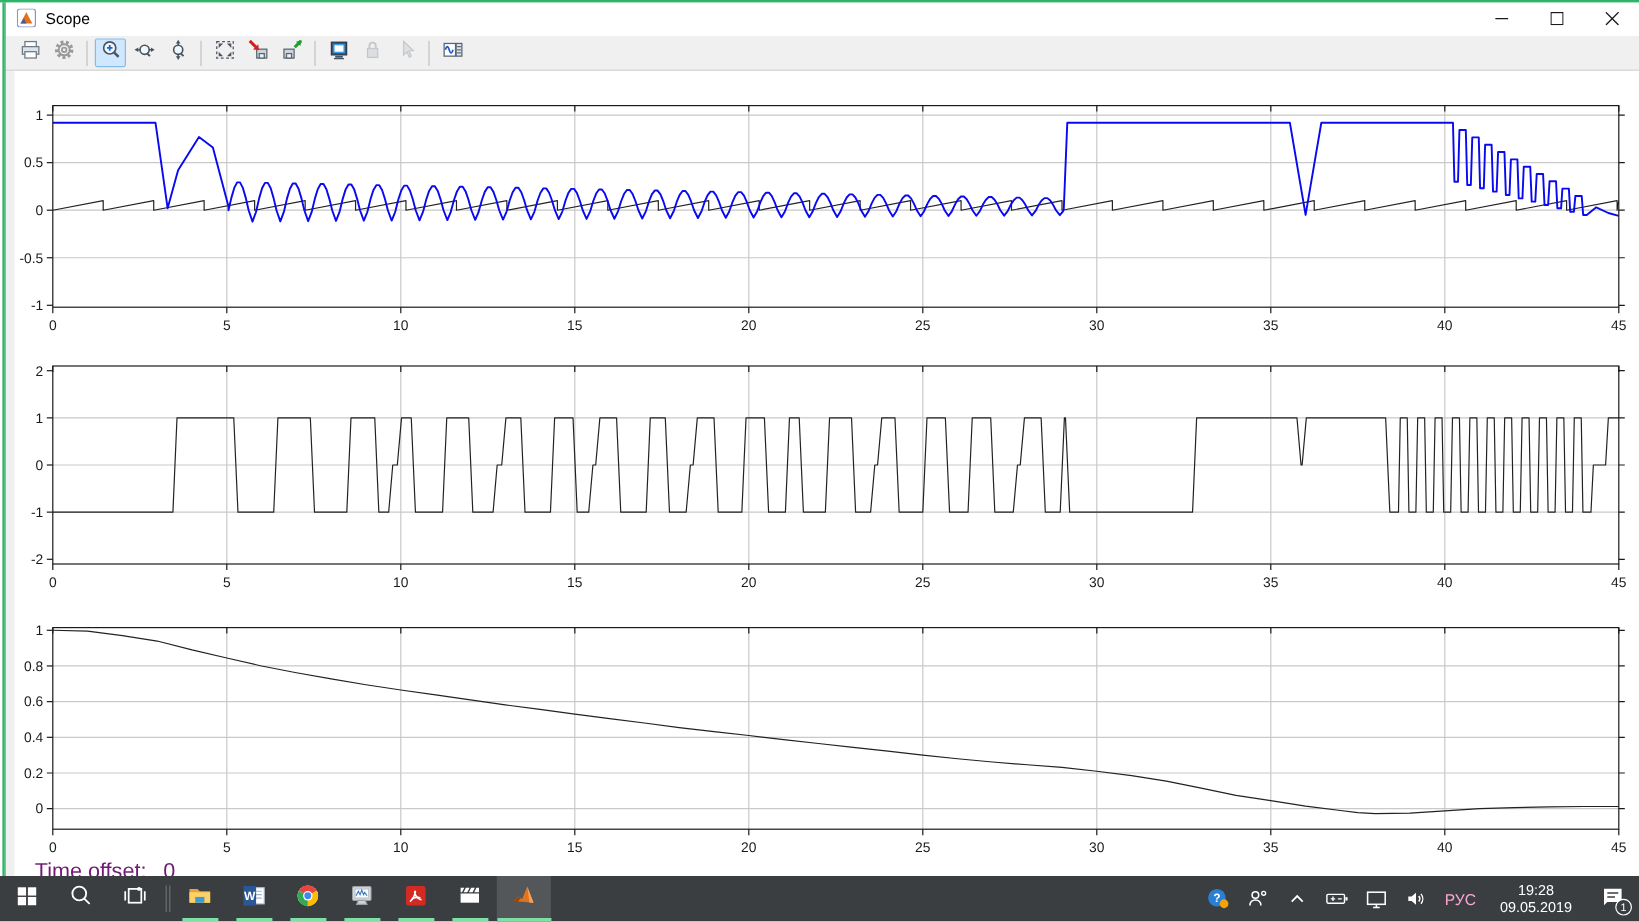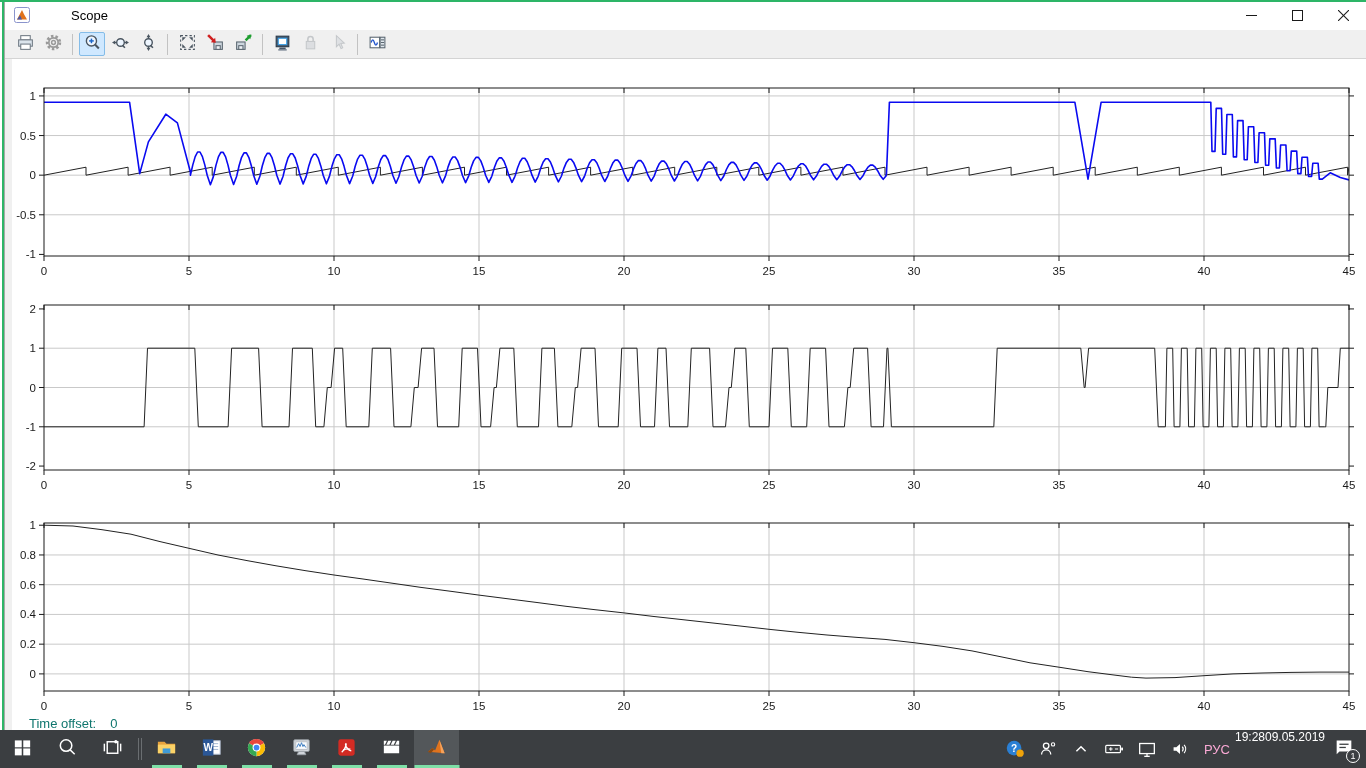--- a/index.html
+++ b/index.html
@@ -8,61 +8,61 @@
   .screen { position:relative; width:1366px; height:768px; background:#fff; }
 
   
   .edge-top { position:absolute; left:0; top:0; width:1366px; height:2px; z-index:50; }
   .edge-left { position:absolute; left:2px; top:2px; width:2px; height:728px; z-index:50; }
   .frame-left { position:absolute; left:4px; top:0; width:1px; height:730px; background:#a8a8a8; z-index:49; }
   .client-strip { position:absolute; left:5px; top:59px; width:7px; height:671px; background:#f0f0f0; z-index:1; }
 
   
   .titlebar { position:absolute; left:5px; top:0; width:1361px; height:30px; background:#ffffff;
-    display:flex; align-items:center; z-index:10;gap:33px; }
+    display:flex; align-items:center; z-index:10; }
   .titlebar .app-icon { width:16px; height:16px; margin-left:9px; }
   .titlebar .title { margin-left:8px; font-size:13px; color:#000; }
   .win-controls { margin-left:auto; display:flex; height:30px; }
   .win-btn { width:46px; height:30px; display:flex; align-items:center; justify-content:center; }
   .win-btn svg { width:11px; height:11px; }
 
   
   .toolbar { position:absolute; left:5px; top:30px; width:1361px; height:29px; background:#f0f0f0;
     border-bottom:1px solid #d4d4d4; display:flex; align-items:center; padding-left:6px; z-index:10; }
   .tbtn { width:26px; height:24px; display:flex; align-items:center; justify-content:center;
     border:1px solid transparent; border-radius:2px; margin:0 1px; }
   .tbtn svg { width:19px; height:19px; }
   .tbtn.active { background:#cfe8ff; border-color:#84bce8; }
   .tbtn.disabled { opacity:0.5; }
   .tsep { width:1px; height:21px; background:#c2c2c2; margin:0 5px; }
 
   
   .plots-svg { position:absolute; left:0; top:0; z-index:2; }
   .plots-svg text { font-family:"Liberation Sans", sans-serif; }
 
-  .time-offset { position:absolute; left:29px; top:716px; font-size:13px; color:#0f766e; z-index:3; }
+  .time-offset { position:absolute; left:29px; top:716px; font-size:18px; color:#701a75; z-index:3; }
   .time-offset .val { margin-left:14px; }
 
   
   .taskbar { position:absolute; left:0; top:730px; width:1366px; height:38px;
     display:flex; align-items:stretch; z-index:60; }
   .tb-btn { position:relative; width:45px; display:flex; align-items:center; justify-content:center; }
   .tb-btn svg { width:23px; height:23px; }
   .tb-btn .indicator { position:absolute; bottom:0; left:50%; transform:translateX(-50%);
     width:30px; height:3px; }
   .tb-btn.active-app { background:#53575a; }
   .tb-btn.active-app .indicator { width:45px; }
   .tb-divider { width:9px; display:flex; align-items:center; justify-content:center; }
   .tb-divider i { display:block; width:1px; height:22px; background:#6a6e71; margin:0 1px; }
   .tray { margin-left:auto; display:flex; align-items:stretch; }
   .tray-item { position:relative; width:33px; display:flex; align-items:center; justify-content:center; }
   .tray-item svg { width:22px; height:22px; }
   .tray-lang { width:42px; display:flex; align-items:center; justify-content:center;
     color:#f9a8d4; font-size:13px; }
-  .tray-clock { width:84px; display:flex; flex-direction:row; align-items:flex-start; justify-content:center;
+  .tray-clock { width:84px; display:flex; flex-direction:column; align-items:center; justify-content:center;
     color:#fff; font-size:12px; line-height:14px; }
   .tray-notif { width:44px; position:relative; display:flex; align-items:center; justify-content:center; }
   .tray-notif svg { width:22px; height:22px; }
   .badge { position:absolute; right:6px; bottom:5px; width:14px; height:14px; border-radius:50%;
     background:#3b3e41; border:1.5px solid #fff; color:#fff; font-size:9px;
     display:flex; align-items:center; justify-content:center; }
 </style>
 </head>
 <body>
 

